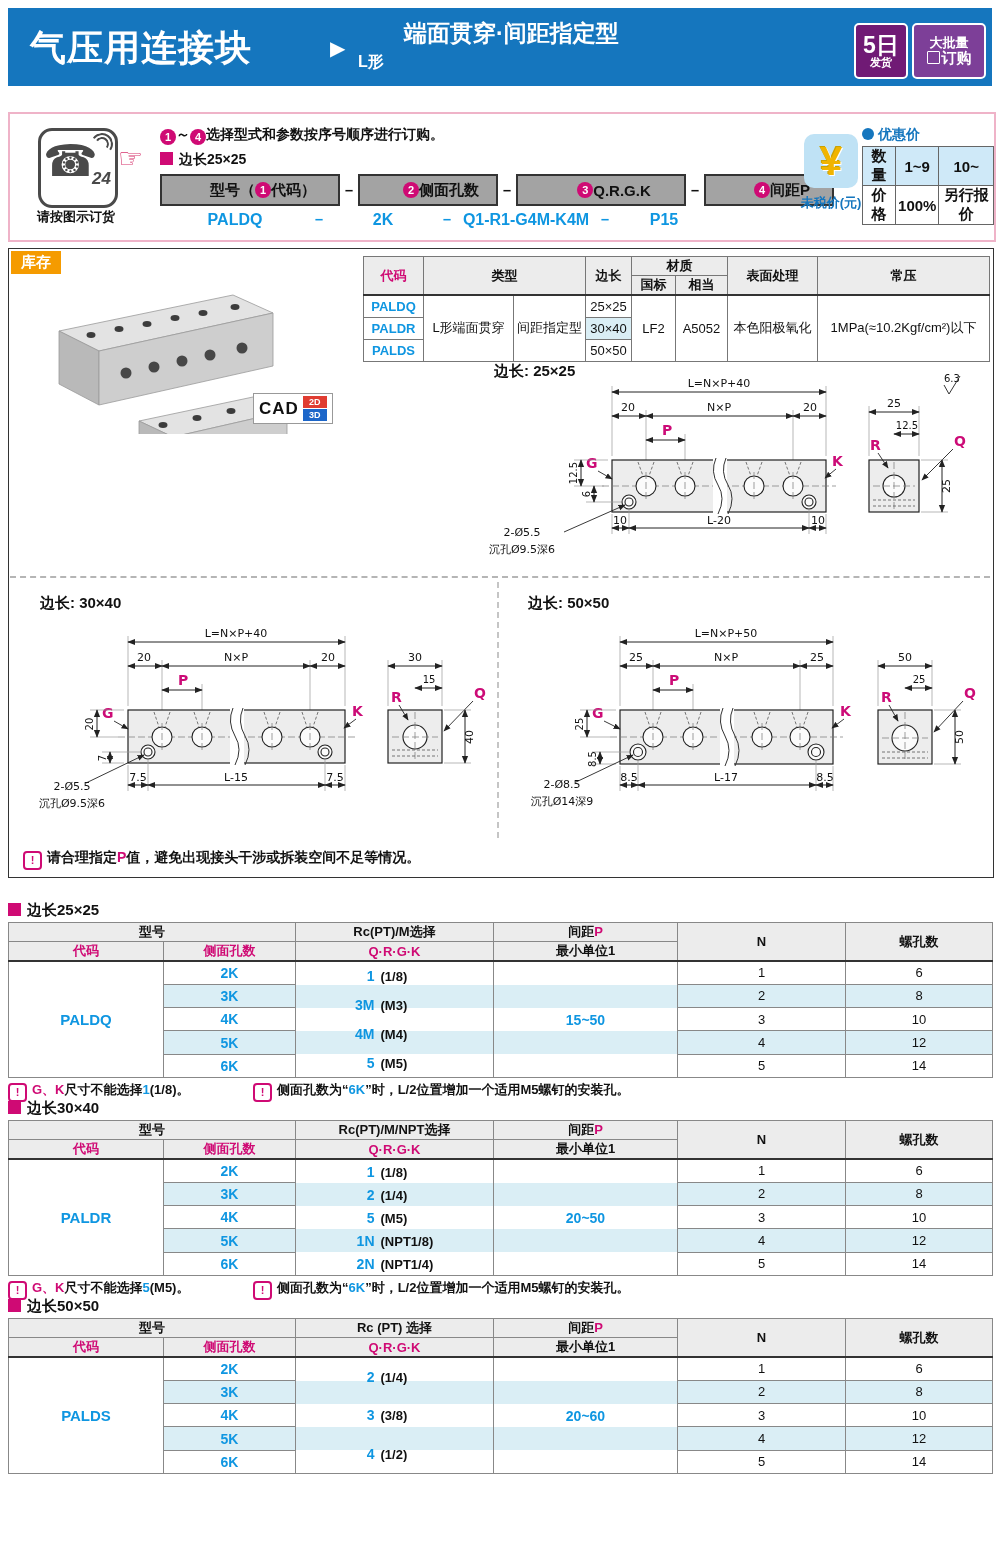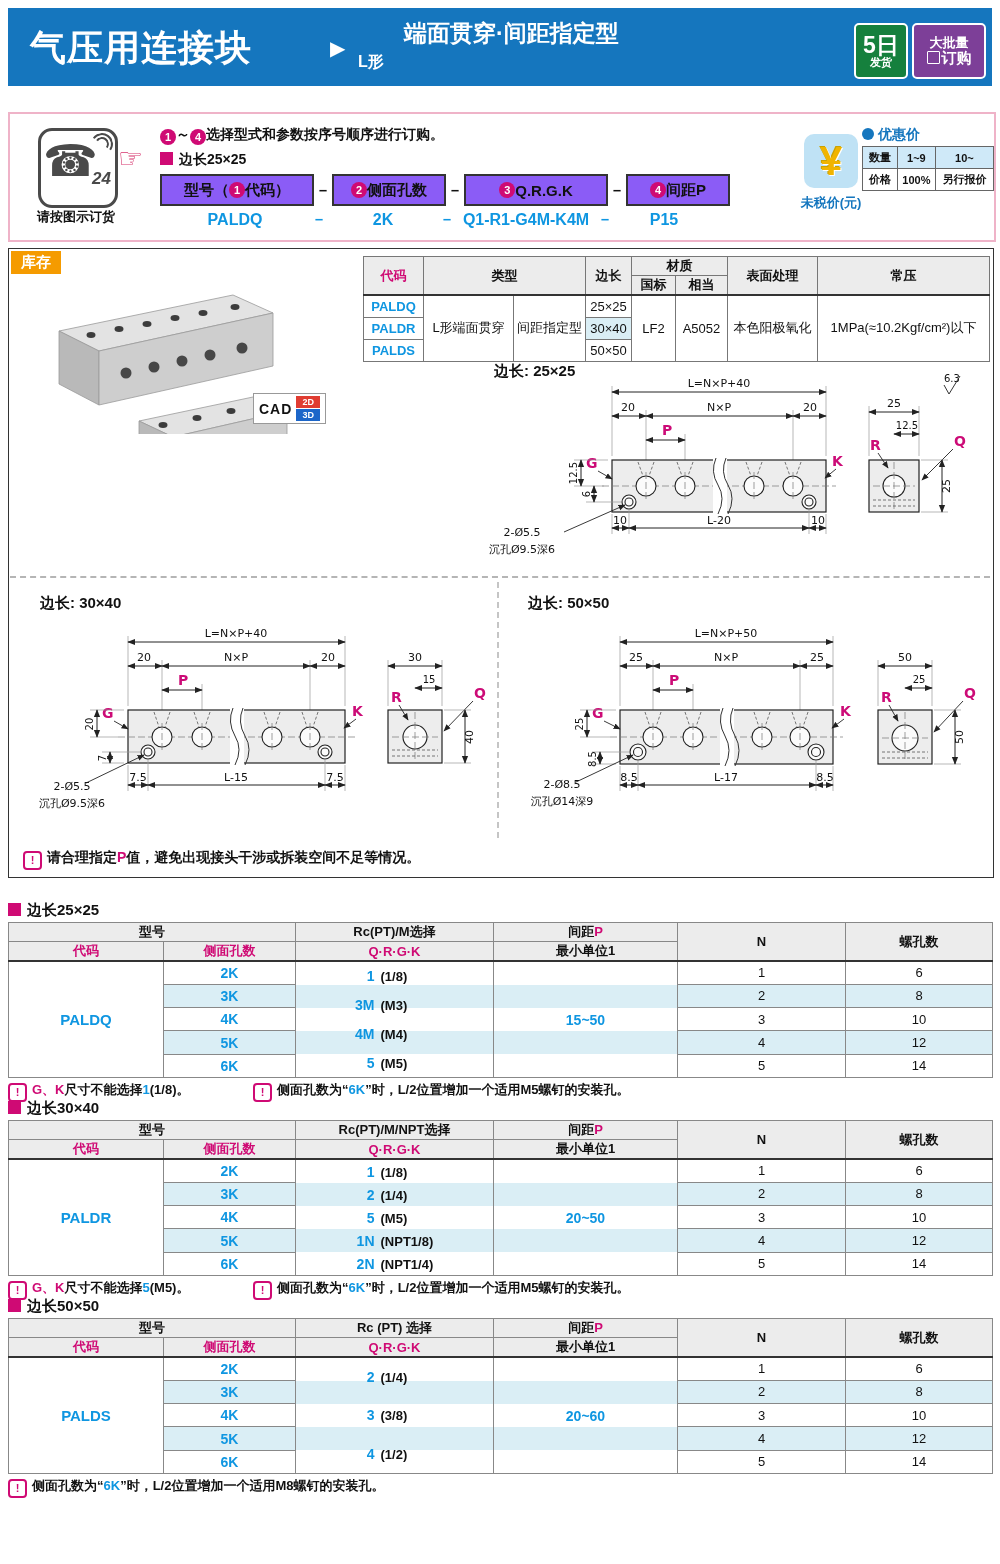--- a/index.html
+++ b/index.html
@@ -8,21 +8,21 @@
   .abs{position:absolute;}
 
   
   .hdr{position:absolute;left:8px;top:8px;width:984px;height:78px;background:#1576be;}
   .hdr-title{position:absolute;left:22px;top:16px;font-size:36px;font-weight:bold;color:#fff;letter-spacing:1px;}
   .hdr-arrow{position:absolute;left:322px;top:28px;font-size:20px;color:#fff;}
   .hdr-sub{position:absolute;left:348px;top:10px;font-size:23px;font-weight:bold;color:#fff;margin-left:48px;}
   .hdr-sub2{position:absolute;left:350px;top:44px;font-size:16px;font-weight:bold;color:#fff;}
   .badge{position:absolute;top:15px;height:52px;border:2px solid #fff;border-radius:5px;color:#fff;
          display:flex;flex-direction:column;align-items:center;justify-content:center;line-height:1.05;}
-  .b-ship{left:846px;width:50px;background:#15803d;}
+  .b-ship{left:846px;width:50px;background:#701a75;}
   .b-ship .big{font-size:23px;font-weight:bold;}
   .b-ship .small{font-size:11px;font-weight:bold;}
   .b-bulk{left:904px;width:70px;background:#7d3f98;}
   .b-bulk .l1{font-size:13px;font-weight:bold;}
   .b-bulk .l2{font-size:15px;font-weight:bold;display:flex;align-items:center;gap:2px;}
   .doc-ic{display:inline-block;width:11px;height:11px;border:1.5px solid #fff;border-radius:1px;}
 
   
   .order{position:absolute;left:8px;top:112px;width:984px;height:126px;border:2px solid #efb3c8;background:#fff;}
   .phone{position:absolute;left:28px;top:14px;width:74px;height:74px;border:3px solid #4a4a4a;border-radius:14px;}
@@ -32,41 +32,41 @@
   .w1{right:6px;top:6px;width:10px;height:10px;}
   .w2{right:2px;top:2px;width:18px;height:18px;}
   .finger{position:absolute;left:108px;top:28px;font-size:28px;color:#d6336c;}
   .ph-cap{position:absolute;left:10px;top:94px;width:112px;text-align:center;font-size:13px;font-weight:bold;}
   .o-line1{position:absolute;left:150px;top:12px;font-size:14px;font-weight:bold;}
   .o-line2{position:absolute;left:150px;top:37px;font-size:14px;font-weight:bold;}
   .ncirc{display:inline-block;width:16px;height:16px;border-radius:50%;background:#cf0a74;color:#fff;
          font-size:11px;font-weight:bold;text-align:center;line-height:16px;vertical-align:-2px;}
   .sq{display:inline-block;width:13px;height:13px;background:#cf0a74;margin-right:6px;vertical-align:-1px;}
   .o-boxes{position:absolute;left:150px;top:60px;display:flex;align-items:center;}
-  .obox{height:28px;border:2px solid #333;font-size:15px;font-weight:bold;display:flex;align-items:center;justify-content:center;background:#8b5cf6;}
+  .obox{height:28px;border:2px solid #333;font-size:15px;font-weight:bold;display:flex;align-items:center;justify-content:center;background:#a3a3a3;padding-left:26px;}
   .ob1{width:150px;} .ob2{width:110px;} .ob3{width:140px;} .ob4{width:100px;}
   .odash{width:18px;text-align:center;font-size:15px;font-weight:bold;}
   .o-ex{position:absolute;left:150px;top:96px;display:flex;align-items:center;color:#0f96e1;font-weight:bold;font-size:16px;}
   .oex{display:flex;align-items:center;justify-content:center;}
   
   .yen{position:absolute;left:794px;top:20px;width:54px;height:54px;border-radius:10px;background:#bfe2f5;
        display:flex;align-items:center;justify-content:center;font-size:40px;font-weight:bold;color:#f0b400;
        text-shadow:1px 1px 0 #fff, -1px -1px 0 #caa200;}
   .tax{position:absolute;left:778px;top:80px;width:86px;text-align:center;font-size:13px;font-weight:bold;color:#1576be;}
   .deal{position:absolute;left:852px;top:12px;font-size:14px;font-weight:bold;color:#1576be;}
   .dealdot{display:inline-block;width:12px;height:12px;border-radius:50%;background:#1576be;margin-right:4px;vertical-align:-1px;}
-  .pricetab{position:absolute;left:852px;top:32px;border-collapse:collapse;table-layout:fixed;font-size:11px;}
+  .pricetab{position:absolute;left:852px;top:32px;border-collapse:collapse;table-layout:fixed;font-size:15px;}
   .pricetab td{border:1px solid #666;text-align:center;font-weight:bold;height:21px;padding:0 2px;}
   .pricetab tr.hd td{background:#cfe9f8;}
 
   
   .mainbox{position:absolute;left:8px;top:248px;width:984px;height:628px;border:1.5px solid #333;background:#fff;}
   .stock{position:absolute;left:2px;top:2px;background:#f59b00;color:#fff;font-size:15px;font-weight:bold;padding:2px 10px;}
   .cad{position:absolute;left:244px;top:144px;display:flex;align-items:center;border:1.5px solid #999;background:#fff;padding:2px 5px;}
-  .cad .c{font-size:14px;font-weight:bold;letter-spacing:1px;}
+  .cad .c{font-size:17px;font-weight:bold;letter-spacing:1px;}
   .cad .chips{display:flex;flex-direction:column;margin-left:4px;gap:1px;}
   .cad .chip{width:24px;height:12px;font-size:9px;font-weight:bold;color:#fff;text-align:center;line-height:12px;}
   .chip2{background:#e03c31;} .chip3{background:#1c66c9;}
 
   
   .stable{position:absolute;left:363px;top:256px;border-collapse:collapse;table-layout:fixed;font-size:13px;background:#fff;}
   .stable th,.stable td{border:1px solid #777;text-align:center;padding:0 2px;overflow:hidden;}
   .stable th{background:#ececec;font-weight:bold;height:17px;}
   .stable thead{border-bottom:2px solid #333;}
   .stable tbody tr{height:22px;}
@@ -760,17 +760,14 @@
           <td class="altbg">4</td>
           <td class="altbg">12</td>
         </tr>
       <tr>
           <td class="holecell">6K</td>
           <td>5</td>
           <td>14</td>
         </tr>
     </tbody>
   </table>
-  <div class="fnote" style="left:8px;top:1477px">
-    <span class="nicon">!</span><span>侧面孔数为“</span><span class="blue">6K</span><span>”时，L/2位置增加一个适用M8螺钉的安装孔。</span>
-  </div>
 
 </div>
 
 </body></html>

